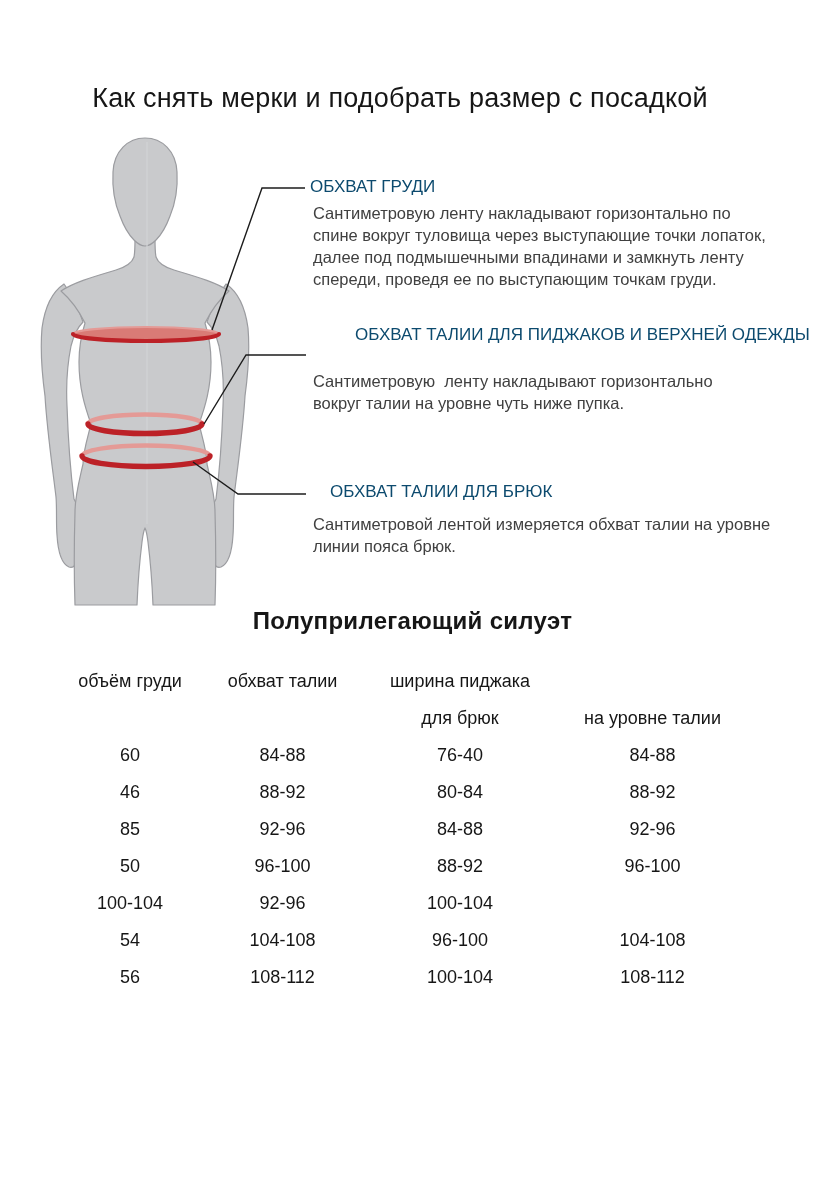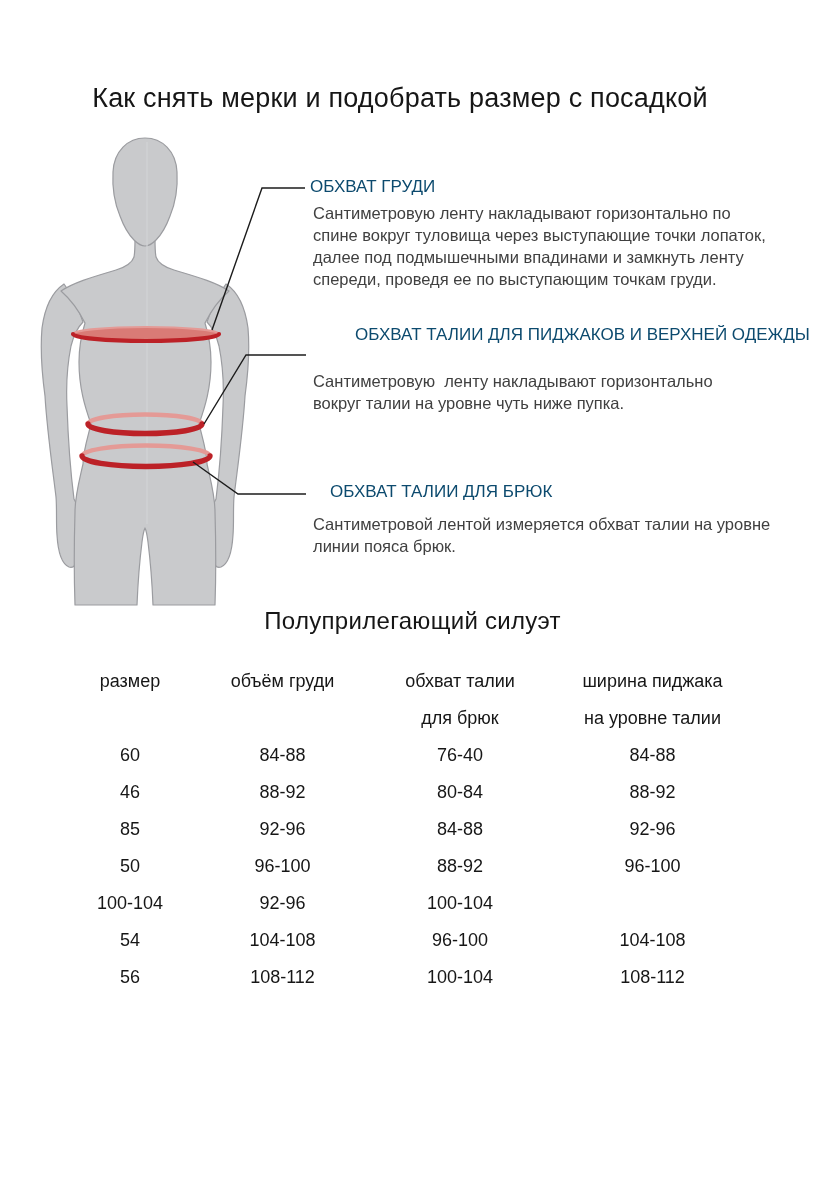--- a/index.html
+++ b/index.html
@@ -40,21 +40,21 @@
   #mh1 { top: 177px; }
   #md1 { top: 202px; }
   #mh2 { top: 325px; margin-left: 45px; }
   #md2 { top: 370px; }
   #mh3 { top: 482px; margin-left: 20px; }
   #md3 { top: 505px; margin-top: 8px; }
 
   .table-title {
     top: 607px; left: 0; width: 825px;
     text-align: center;
-    font-weight: normal;
+    font-weight: bold;
     font-size: 24px;
     letter-spacing: 0.3px;
   }
 
   .size-table {
     left: 60px; top: 663px; width: 690px;
     font-size: 18px;
   }
   .t-row {
     display: grid;
@@ -146,21 +146,20 @@
 вокруг талии на уровне чуть ниже пупка.</div>
 
 <div class="abs m-heading" id="mh3">ОБХВАТ ТАЛИИ ДЛЯ БРЮК</div>
 <div class="abs m-desc" id="md3">Сантиметровой лентой измеряется обхват талии на уровне
 линии пояса брюк.</div>
 
 <div class="abs table-title">Полуприлегающий силуэт</div>
 
 <div class="abs size-table">
   <div class="t-row">
-    <div>размер</div>
     <div>объём груди</div>
     <div>обхват талии</div>
     <div>ширина пиджака</div>
   </div>
   <div class="t-row">
     <div></div>
     <div></div>
     <div>для брюк</div>
     <div>на уровне талии</div>
   </div>

